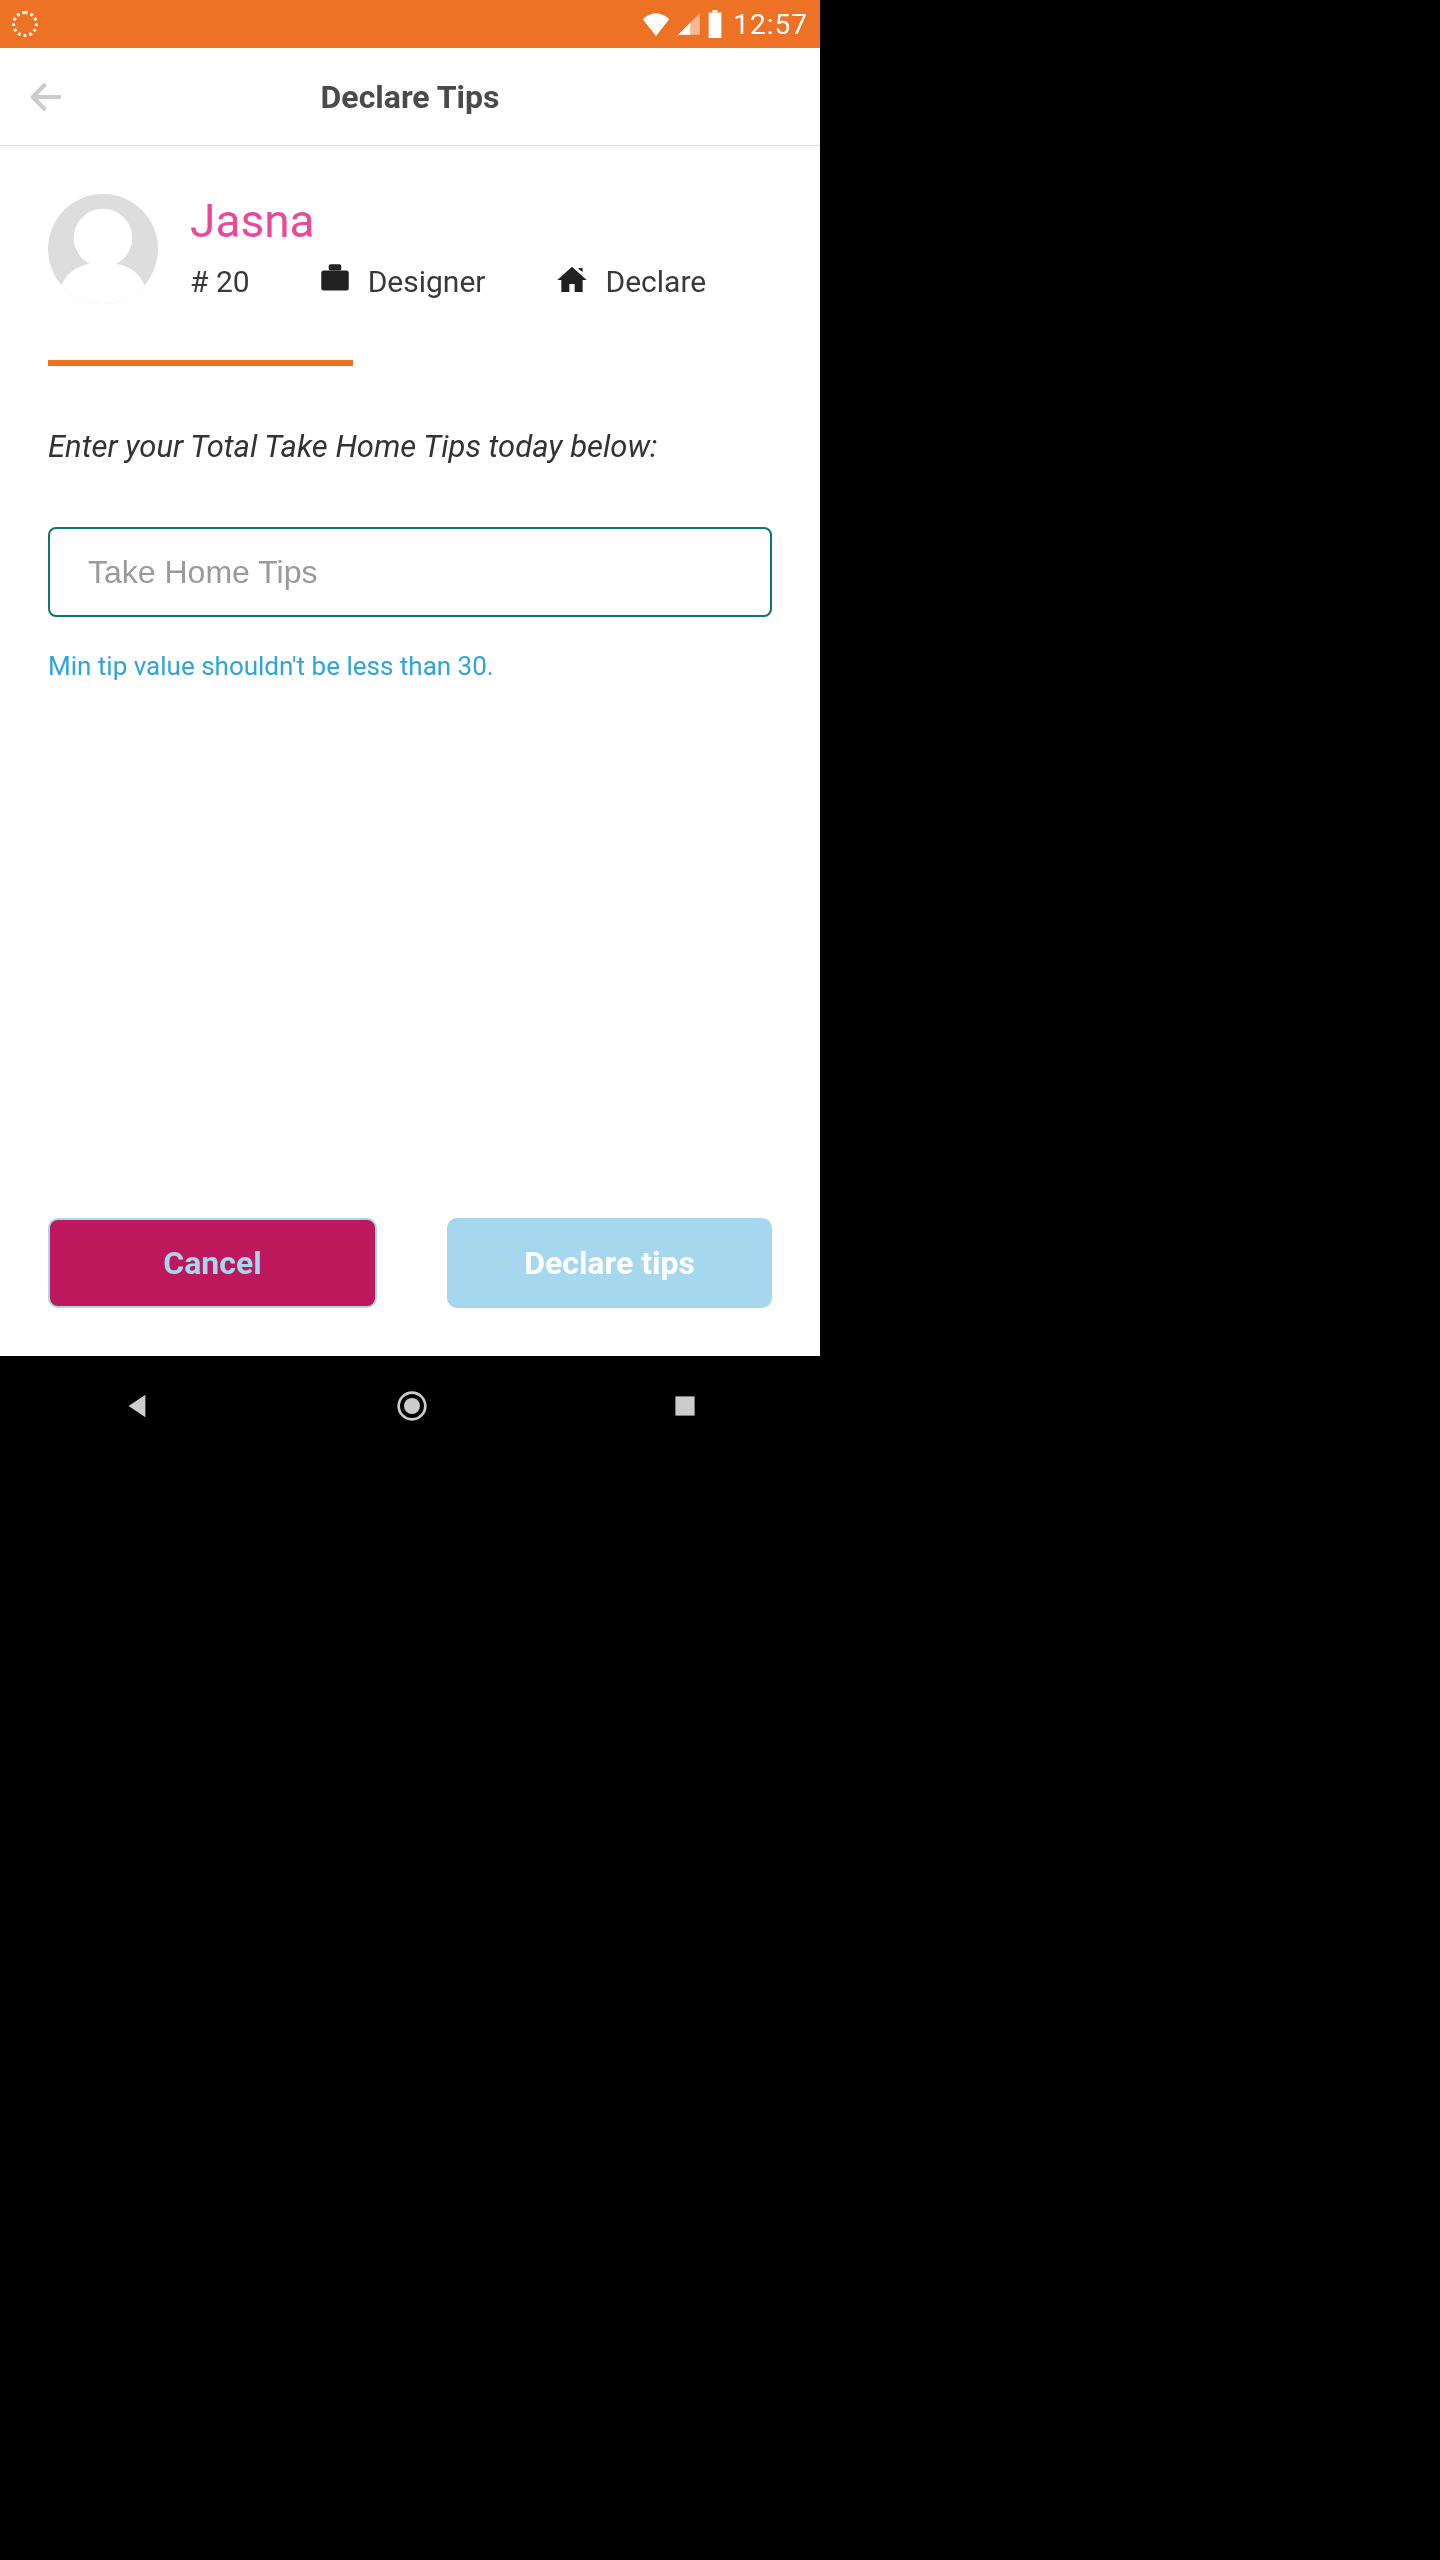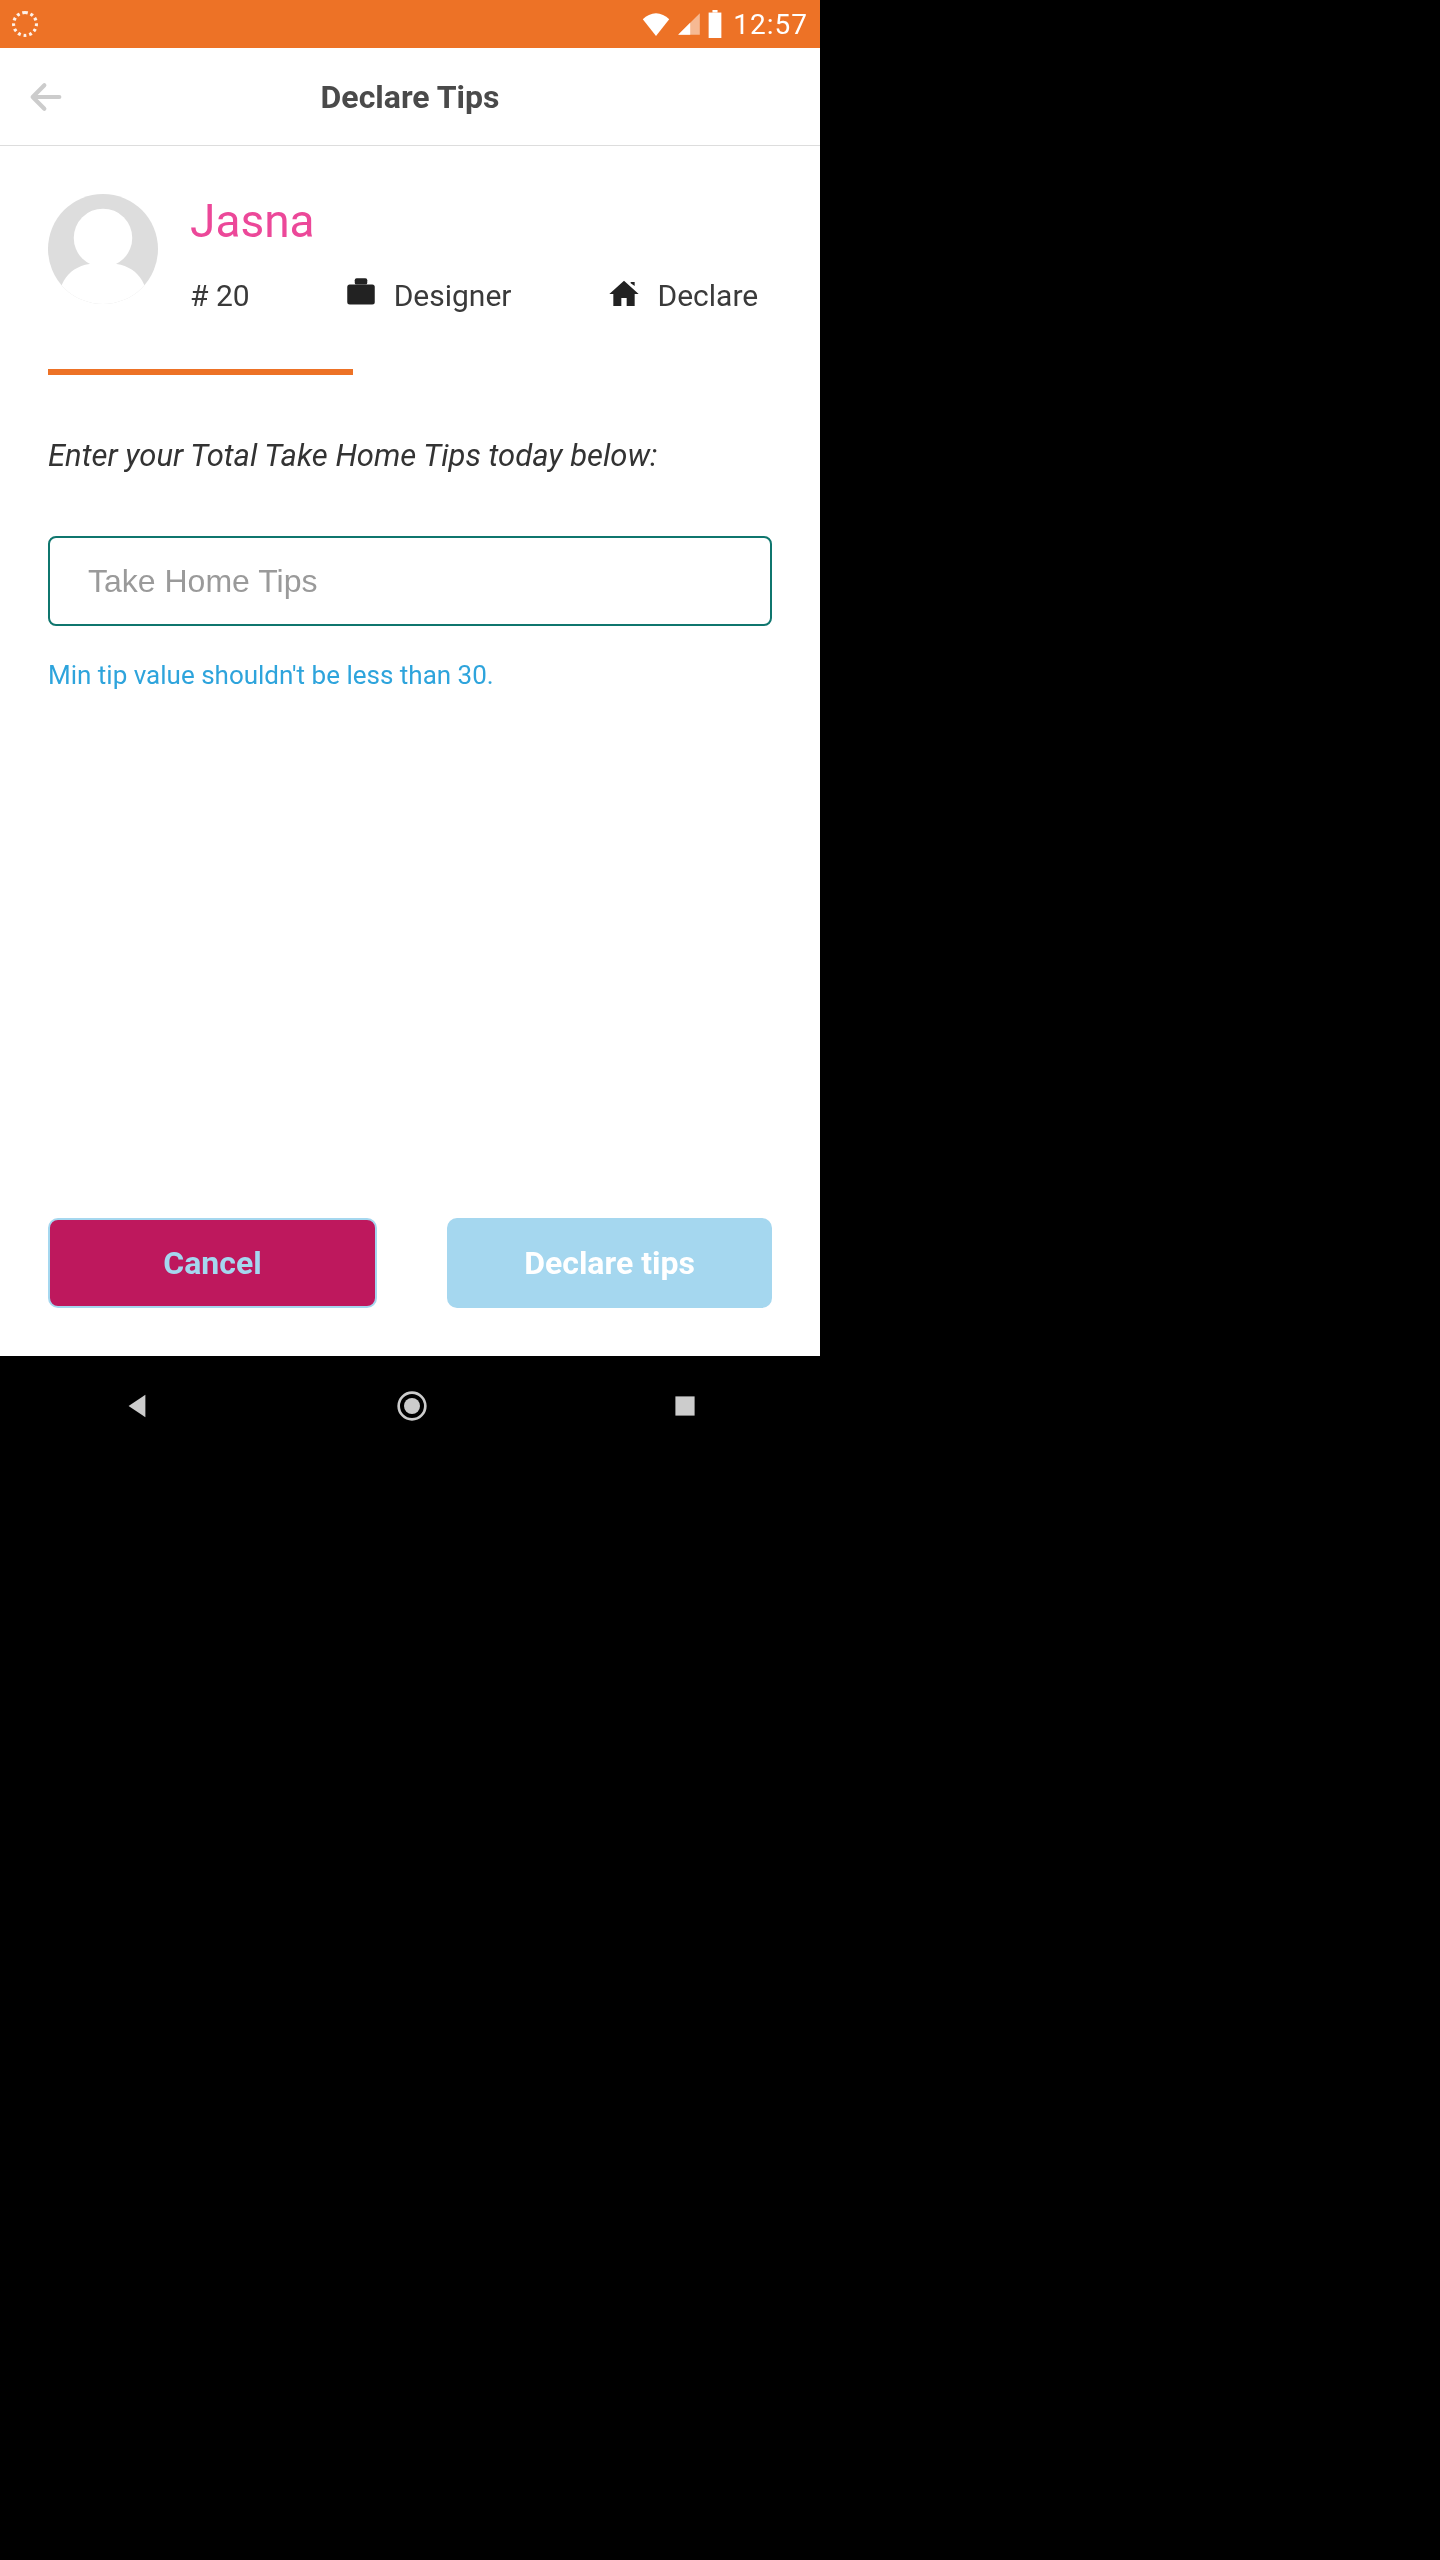--- a/index.html
+++ b/index.html
@@ -91,22 +91,22 @@
     }
     .avatar svg { margin-bottom: -6px; }
     .profile-name {
       font-size: 46px;
       font-weight: 400;
       color: #ec4899;
     }
     .profile-meta {
       display: flex;
       align-items: center;
-      gap: 96px;
-      margin-top: 30px;
+      gap: 70px;
+      margin-top: 16px;
       font-size: 30px;
       color: #3a3a3a;
     }
     .meta-item { display: flex; align-items: flex-start; gap: 18px; }
     .divider {
       height: 6px;
       width: 305px;
       background: #ed7226;
       margin-top: 56px;
     }

